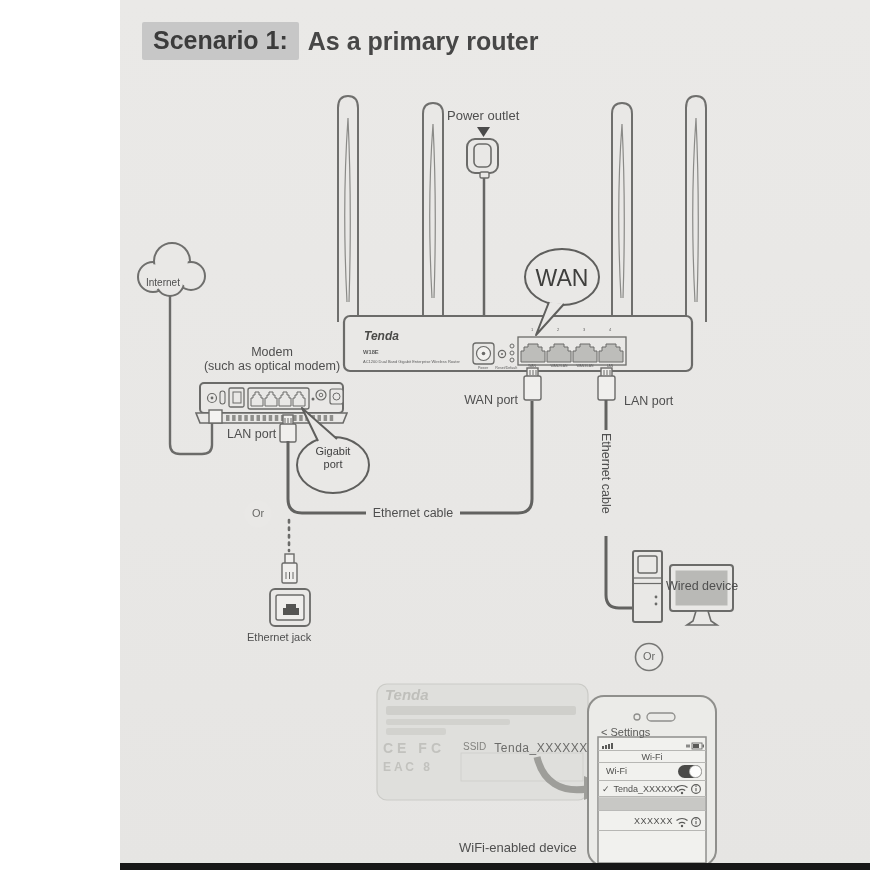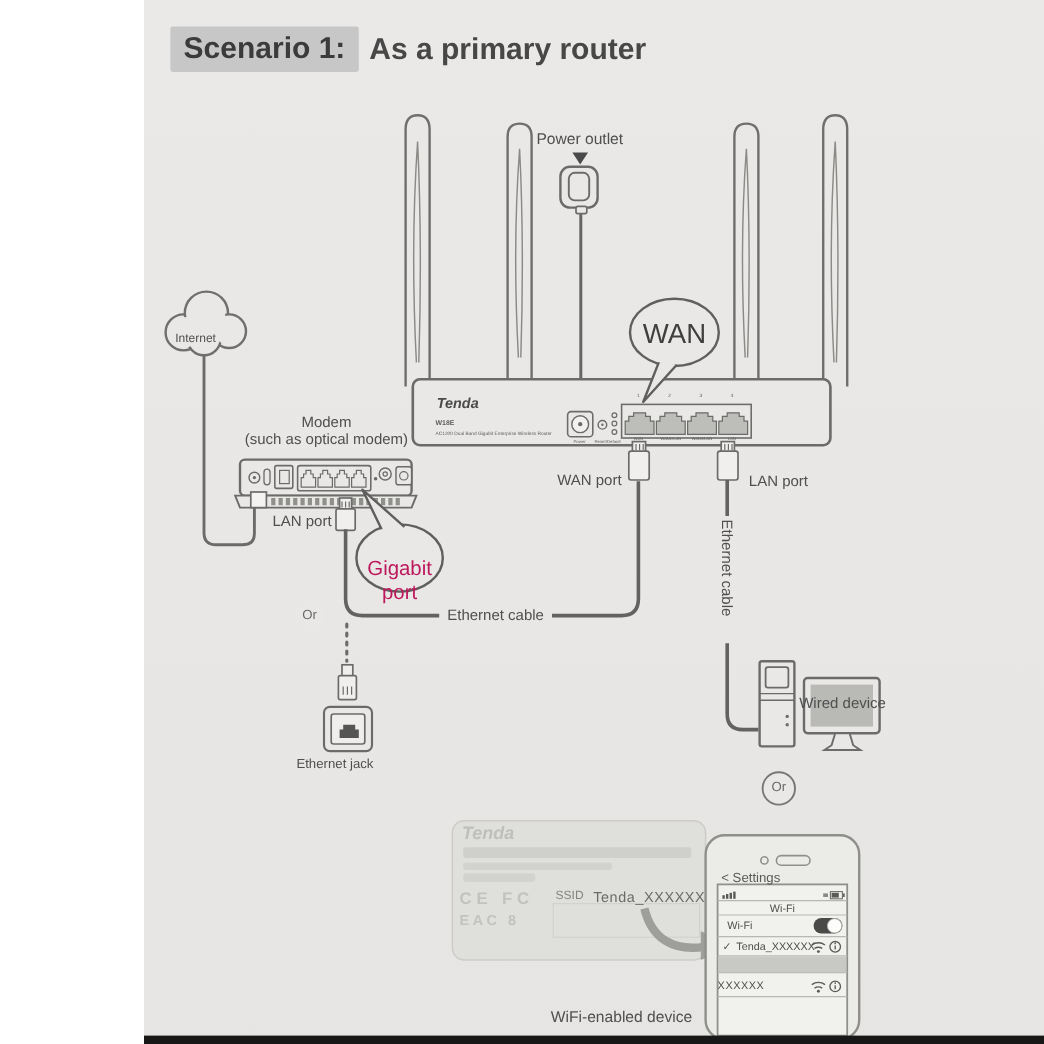--- a/index.html
+++ b/index.html
@@ -269,21 +269,21 @@
 
   <div class="lbl" style="left:146px;top:261px;font-size:10px;margin-top:16px;">Internet</div>
 
   <div class="lbl center" style="left:187px;top:345px;width:170px;font-size:12.5px;line-height:1.15;">
     <div>Modem</div>
     <div>(such as optical modem)</div>
   </div>
 
   <div class="lbl" style="left:227px;top:427px;font-size:12.5px;">LAN port</div>
 
-  <div class="lbl center" style="left:297px;top:464px;width:72px;font-size:17px;line-height:1.15;color:#be185d;">
+  <div class="lbl center" style="left:297px;top:445px;width:72px;font-size:11px;line-height:1.15;color:#404040;">
     <div>Gigabit</div>
     <div>port</div>
   </div>
 
   <div class="lbl center" style="left:535px;top:265px;width:54px;font-size:23px;color:#3f3f3d;">WAN</div>
 
   <div class="lbl" style="left:452px;top:393px;width:66px;font-size:12.5px;text-align:right;">WAN port</div>
 
   <div class="lbl" style="left:624px;top:394px;font-size:12.5px;">LAN port</div>
 
@@ -329,16 +329,16 @@
   <div class="lbl" style="left:601px;top:726px;font-size:11px;color:#5a5a58;text-align:right;">
     <span>&lt;</span>
     <span>Settings</span>
   </div>
   <div class="lbl center" style="left:622px;top:752px;width:60px;font-size:9px;color:#4f4f4d;">Wi-Fi</div>
   <div class="lbl" style="left:606px;top:766px;font-size:9px;color:#4f4f4d;">Wi-Fi</div>
   <div class="lbl" style="left:602px;top:784px;font-size:9px;color:#4f4f4d;display:flex;gap:4px;">
     <span>✓</span>
     <span>Tenda_XXXXXX</span>
   </div>
-  <div class="lbl" style="left:598px;top:816px;font-size:9px;color:#4f4f4d;letter-spacing:.5px;">XXXXXX</div>
+  <div class="lbl" style="left:634px;top:816px;font-size:9px;color:#4f4f4d;letter-spacing:.5px;">XXXXXX</div>
 
   <div class="black-strip"></div>
 </div>
 
 </body></html>

